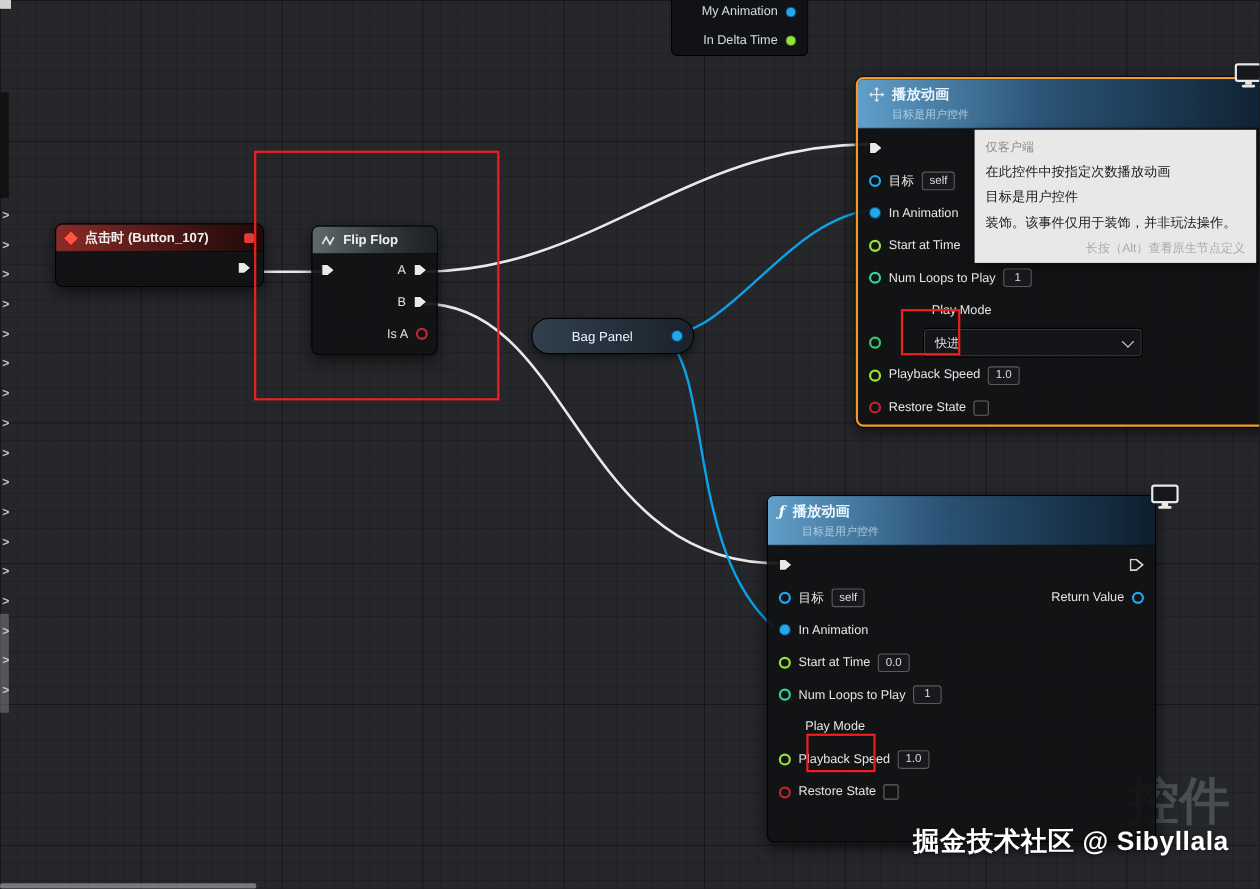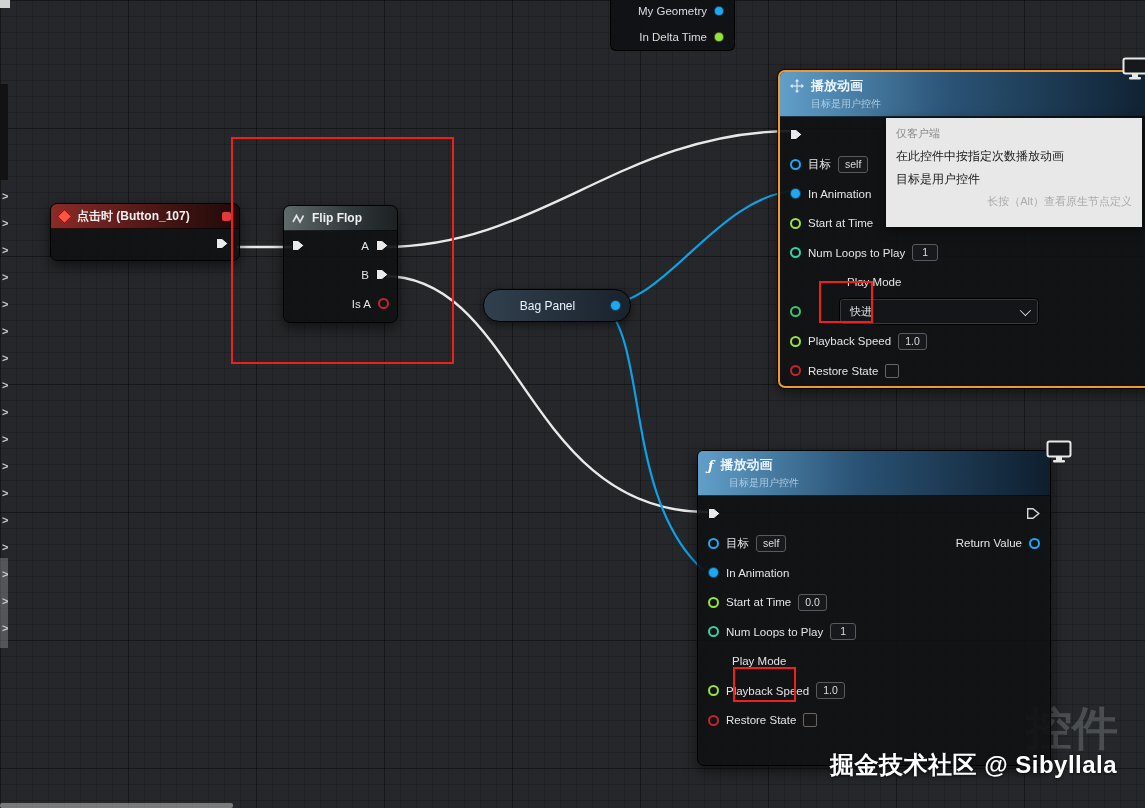--- a/index.html
+++ b/index.html
@@ -59,21 +59,21 @@
   .bagpanel .blabel{flex:1;text-align:center;}
 
   .partial-node{position:absolute;z-index:2;background:rgba(16,17,19,.93);border:1px solid #000;border-top:none;
     border-radius:0 0 6px 6px;}
   .partial-row{display:flex;align-items:center;justify-content:flex-end;height:26px;padding:0 10px;gap:7px;
     color:#d9dde2;font-size:11.5px;}
 
   .ann{position:absolute;border:2px solid #ef1f1f;z-index:8;pointer-events:none;}
 
   .tooltip{position:absolute;z-index:7;width:236px;background:rgba(240,240,240,.97);color:#1a1a1a;
-    padding:8px 10px 18px;font-size:12px;box-shadow:0 3px 10px rgba(0,0,0,.55);}
+    padding:8px 10px 6px;font-size:12px;box-shadow:0 3px 10px rgba(0,0,0,.55);}
   .tt-ctx{color:#8a8a8a;font-size:11px;margin-bottom:6px;}
   .tt-line{margin:7px 0;line-height:1.35;}
   .tt-hint{color:#9b9b9b;font-size:11px;text-align:right;margin-top:6px;opacity:.8;}
 
   .monitor{position:absolute;z-index:4;}
   .watermark{position:absolute;z-index:9;font-size:24px;font-weight:bold;color:#fff;
     letter-spacing:.5px;text-shadow:0 1px 3px rgba(0,0,0,.6);}
   .bgword{position:absolute;z-index:1;font-size:46px;font-weight:bold;color:#b9bec2;opacity:.26;}
 
   .chev{position:absolute;left:2px;color:#c8c8c8;font-size:11px;font-weight:bold;z-index:3;}
@@ -111,21 +111,21 @@
   <svg class="wires" width="1145" height="808">
     <path class="wirew" d="M238,247 C258,247 274,247 297,247"></path>
     <path class="wirew" d="M384,247 C540,247 620,133 790,131"></path>
     <path class="wirew" d="M384,276 C520,276 525,512 707,512"></path>
     <path class="wireb" d="M604,305 C668,303 716,196 798,190"></path>
     <path class="wireb" d="M604,305 C648,342 624,498 703,570"></path>
   </svg>
 
   <div class="partial-node" style="left:610px;top:-2px;width:123px;height:52px;">
     <div class="partial-row">
-      <span>My Geometry</span>
+      <span>My Animation</span>
       <span class="cpin filled c-obj" style="width:10px;height:10px;"></span>
     </div>
     <div class="partial-row">
       <span>In Delta Time</span>
       <span class="cpin filled c-flt" style="width:10px;height:10px;"></span>
     </div>
   </div>
 
   <div class="node" style="left:50px;top:203px;width:188px;height:56px;">
     <div class="ntitle event-title">
@@ -241,20 +241,21 @@
       <span class="checkbox"></span>
     </div>
   </div>
 
   <div class="ann" style="left:819px;top:281px;width:50px;height:38px;"></div>
 
   <div class="tooltip" style="left:886px;top:118px;">
     <div class="tt-ctx">仅客户端</div>
     <div class="tt-line">在此控件中按指定次数播放动画</div>
     <div class="tt-line">目标是用户控件</div>
+    <div class="tt-line">装饰。该事件仅用于装饰，并非玩法操作。</div>
     <div class="tt-hint">长按（Alt）查看原生节点定义</div>
   </div>
 
   <svg class="monitor" style="left:1122px;top:57px;" width="26" height="24" viewBox="0 0 26 24">
     <rect x="1.5" y="1.5" width="23" height="15" rx="2" fill="#16181b" stroke="#e8e8e8" stroke-width="2"></rect>
     <rect x="10" y="17" width="6" height="3" fill="#e8e8e8"></rect>
     <rect x="7" y="20" width="12" height="2.5" rx="1" fill="#e8e8e8"></rect>
   </svg>
 
   <div class="node" style="left:697px;top:450px;width:352px;height:314px;">

